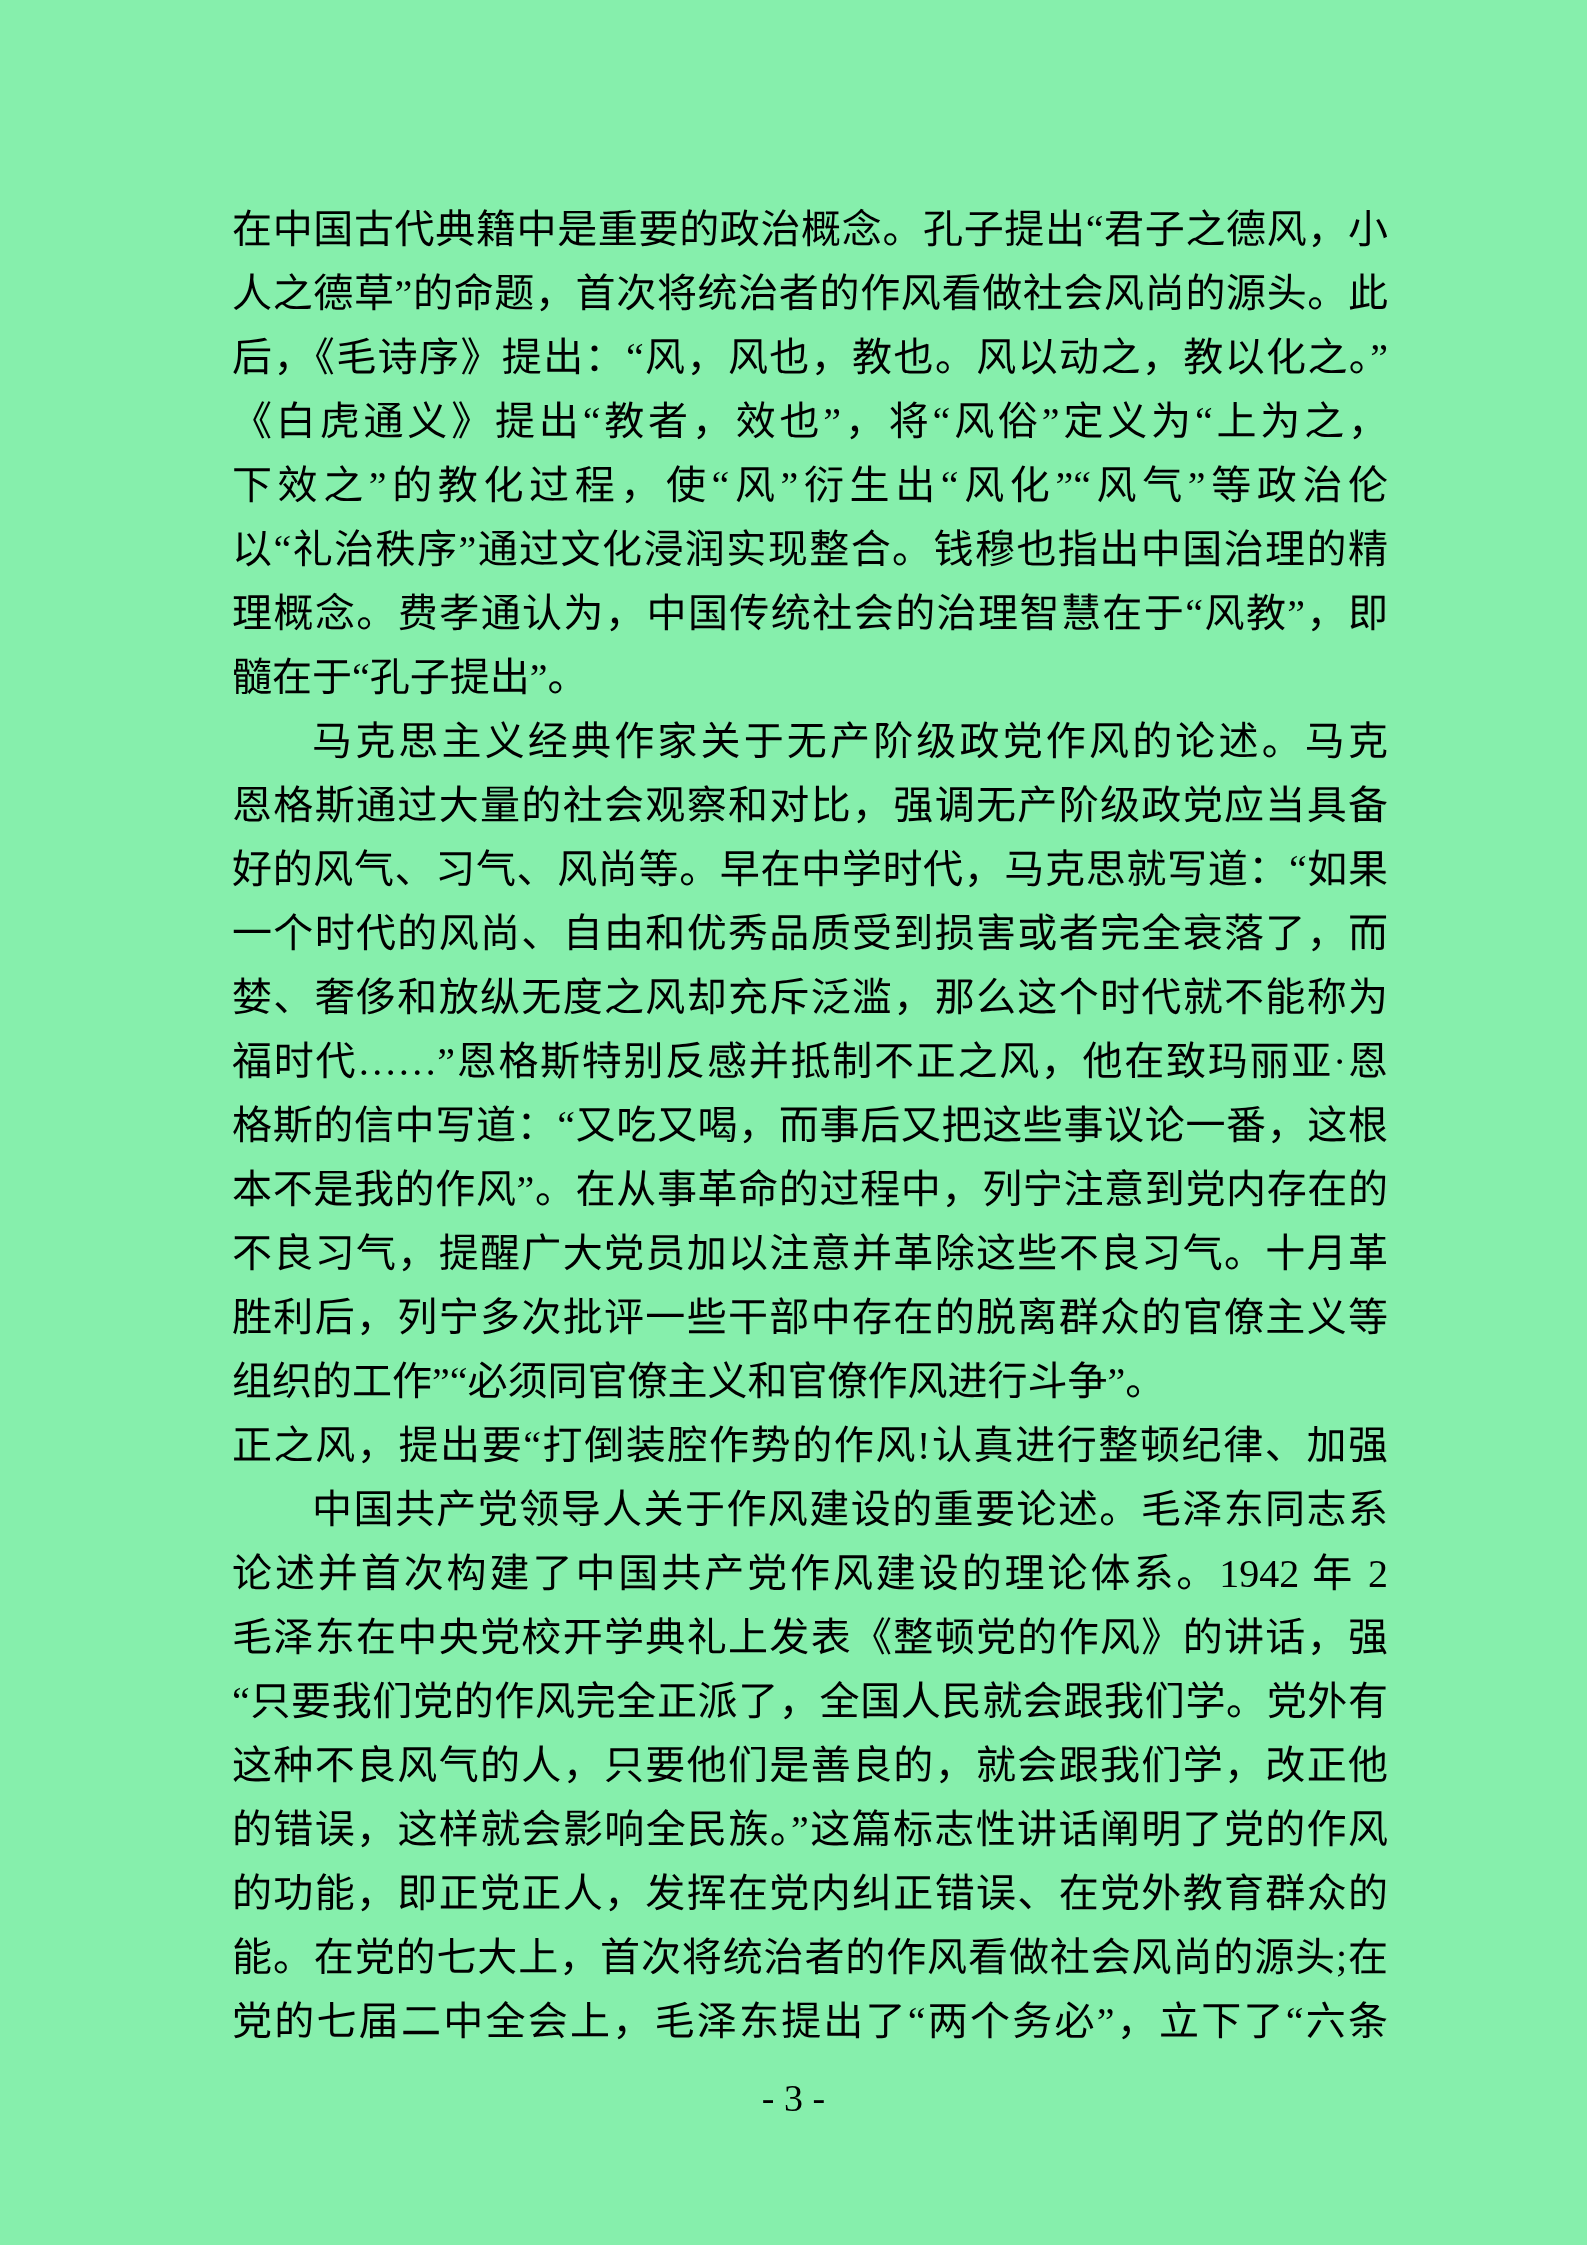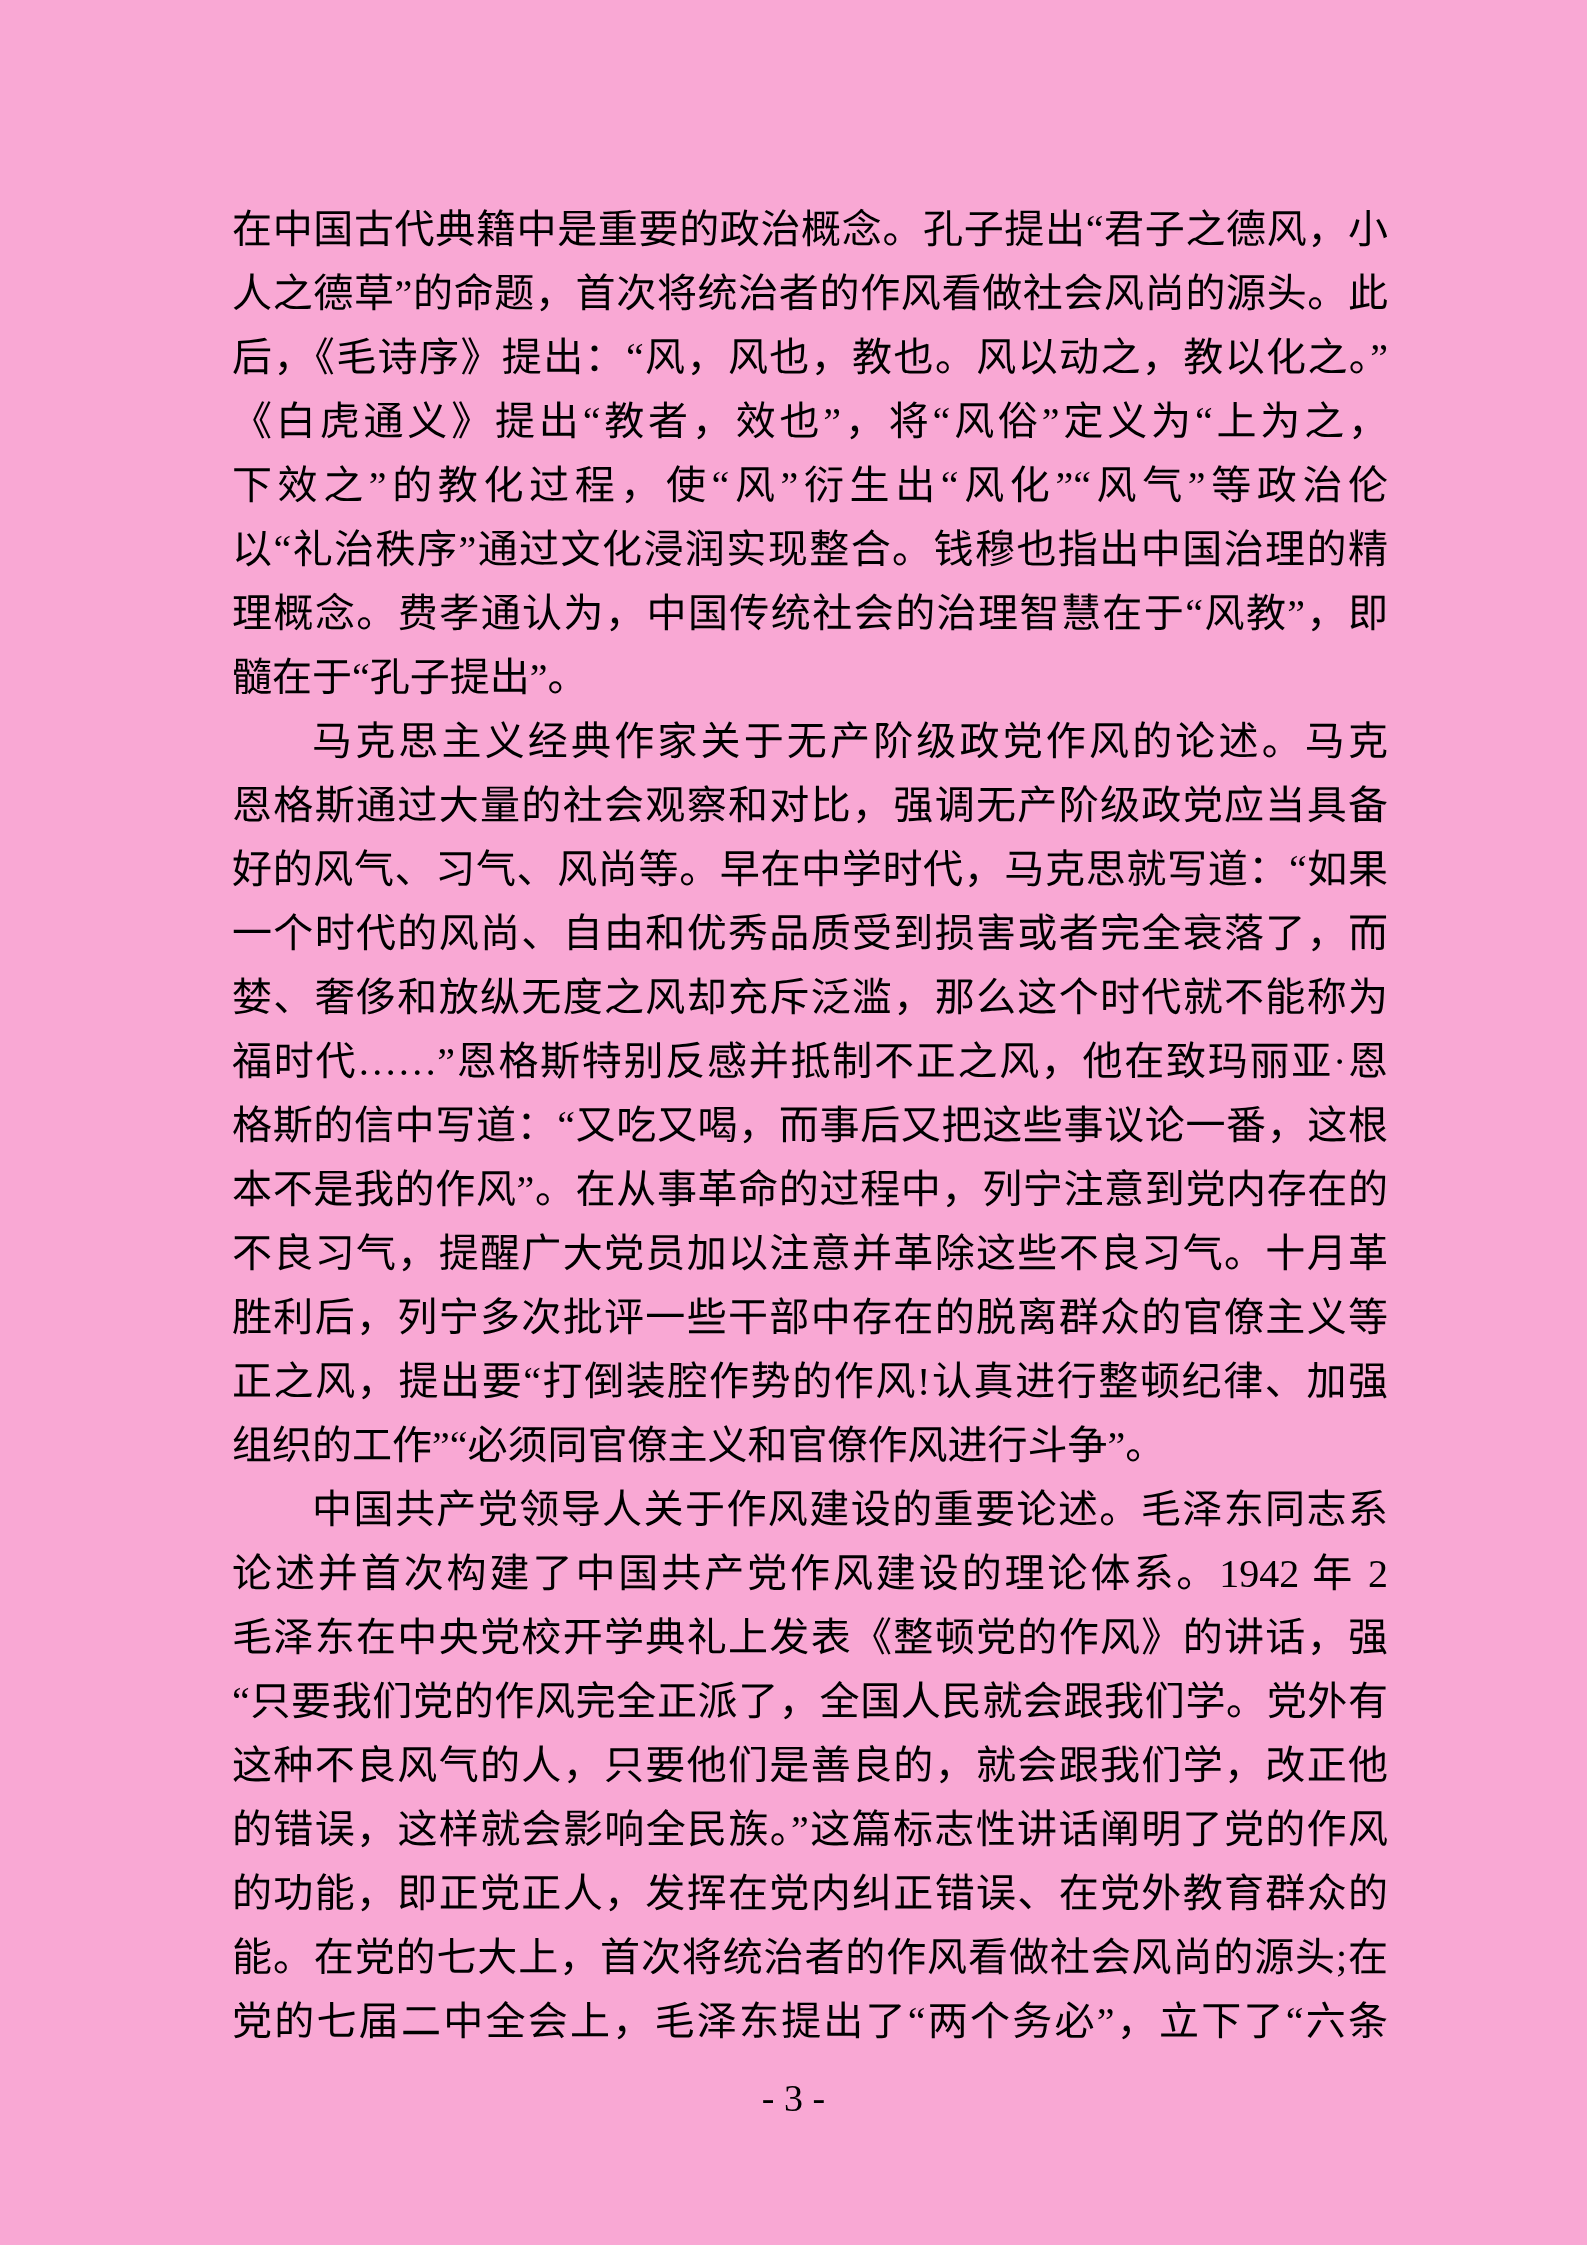--- a/index.html
+++ b/index.html
@@ -1,20 +1,20 @@
 <!DOCTYPE html>
 <html lang="zh-CN"><head>
 <meta charset="utf-8">
 <style>
   html, body { margin: 0; padding: 0; background: #e8e8e8; }
   .page {
     position: relative;
     width: 1587px;
     height: 2245px;
-    background: #f9a8d4;
+    background: #86efac;
     overflow: hidden;
     font-family: "Liberation Serif", "DejaVu Serif", serif;
     color: #000000;
   }
   .textblock {
     position: absolute;
     left: 232px;
     top: 198px;
     width: 1156px;
   }
@@ -61,22 +61,22 @@
     <div class="line indent">马克思主义经典作家关于无产阶级政党作风的论述。马克思、</div>
     <div class="line">恩格斯通过大量的社会观察和对比，强调无产阶级政党应当具备良</div>
     <div class="line">好的风气、习气、风尚等。早在中学时代，马克思就写道：“如果</div>
     <div class="line">一个时代的风尚、自由和优秀品质受到损害或者完全衰落了，而贪</div>
     <div class="line">婪、奢侈和放纵无度之风却充斥泛滥，那么这个时代就不能称为幸</div>
     <div class="line">福时代……”恩格斯特别反感并抵制不正之风，他在致玛丽亚·恩</div>
     <div class="line">格斯的信中写道：“又吃又喝，而事后又把这些事议论一番，这根</div>
     <div class="line">本不是我的作风”。在从事革命的过程中，列宁注意到党内存在的</div>
     <div class="line">不良习气，提醒广大党员加以注意并革除这些不良习气。十月革命</div>
     <div class="line">胜利后，列宁多次批评一些干部中存在的脱离群众的官僚主义等不</div>
+    <div class="line para-end">组织的工作”“必须同官僚主义和官僚作风进行斗争”。</div>
     <div class="line">正之风，提出要“打倒装腔作势的作风!认真进行整顿纪律、加强</div>
-    <div class="line para-end">组织的工作”“必须同官僚主义和官僚作风进行斗争”。</div>
     <div class="line indent">中国共产党领导人关于作风建设的重要论述。毛泽东同志系统</div>
     <div class="line">论述并首次构建了中国共产党作风建设的理论体系。1942 年 2 月，</div>
     <div class="line">毛泽东在中央党校开学典礼上发表《整顿党的作风》的讲话，强调：</div>
     <div class="line">“只要我们党的作风完全正派了，全国人民就会跟我们学。党外有</div>
     <div class="line">这种不良风气的人，只要他们是善良的，就会跟我们学，改正他们</div>
     <div class="line">的错误，这样就会影响全民族。”这篇标志性讲话阐明了党的作风</div>
     <div class="line">的功能，即正党正人，发挥在党内纠正错误、在党外教育群众的功</div>
     <div class="line">能。在党的七大上，首次将统治者的作风看做社会风尚的源头;在</div>
     <div class="line">党的七届二中全会上，毛泽东提出了“两个务必”，立下了“六条</div>
   </div>

